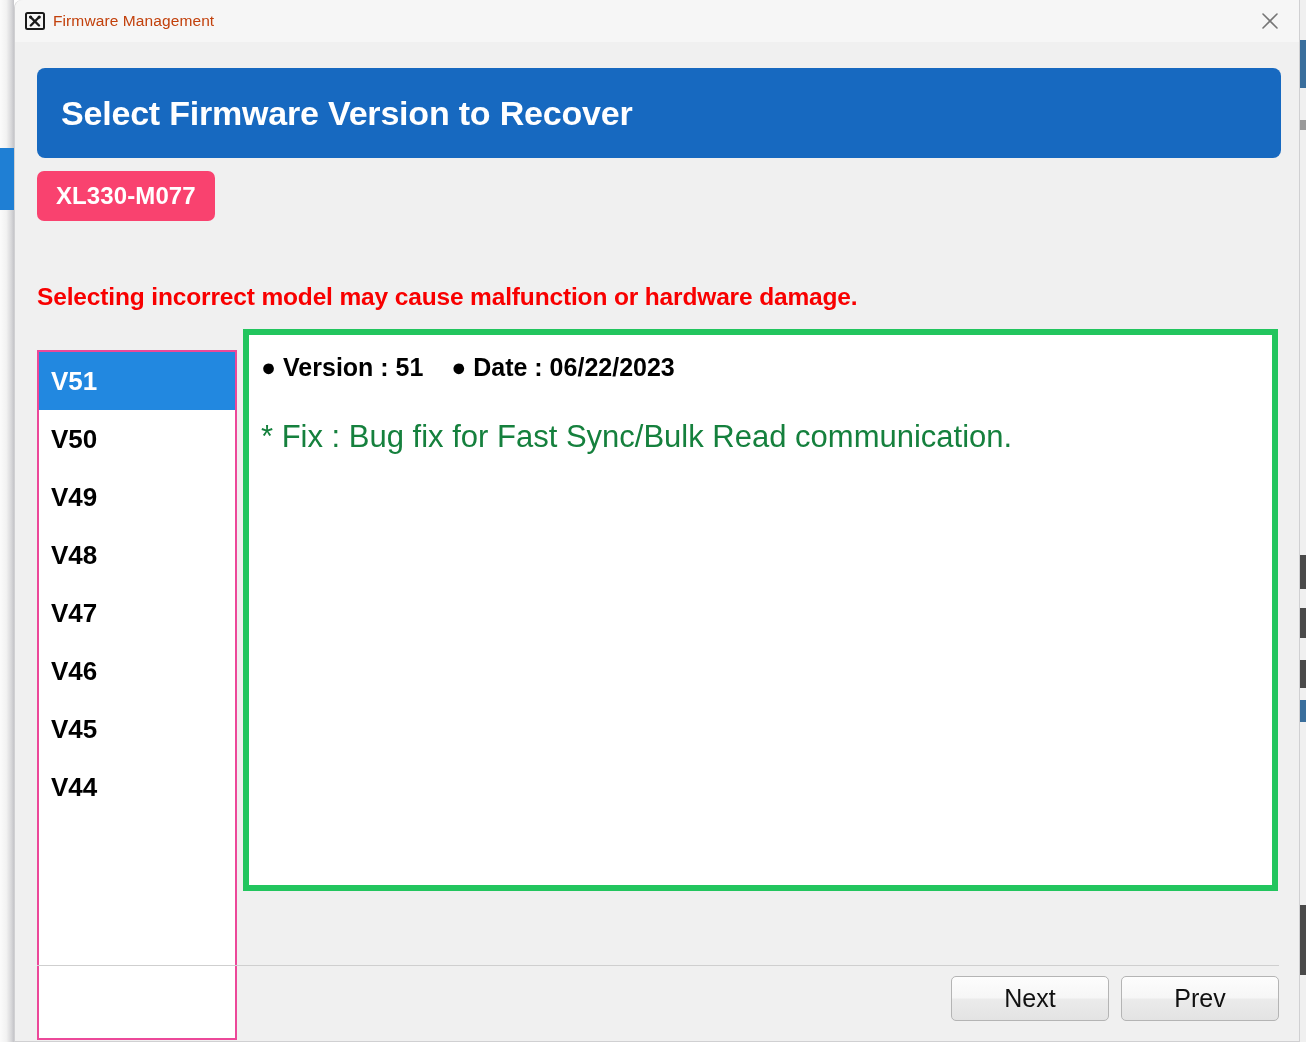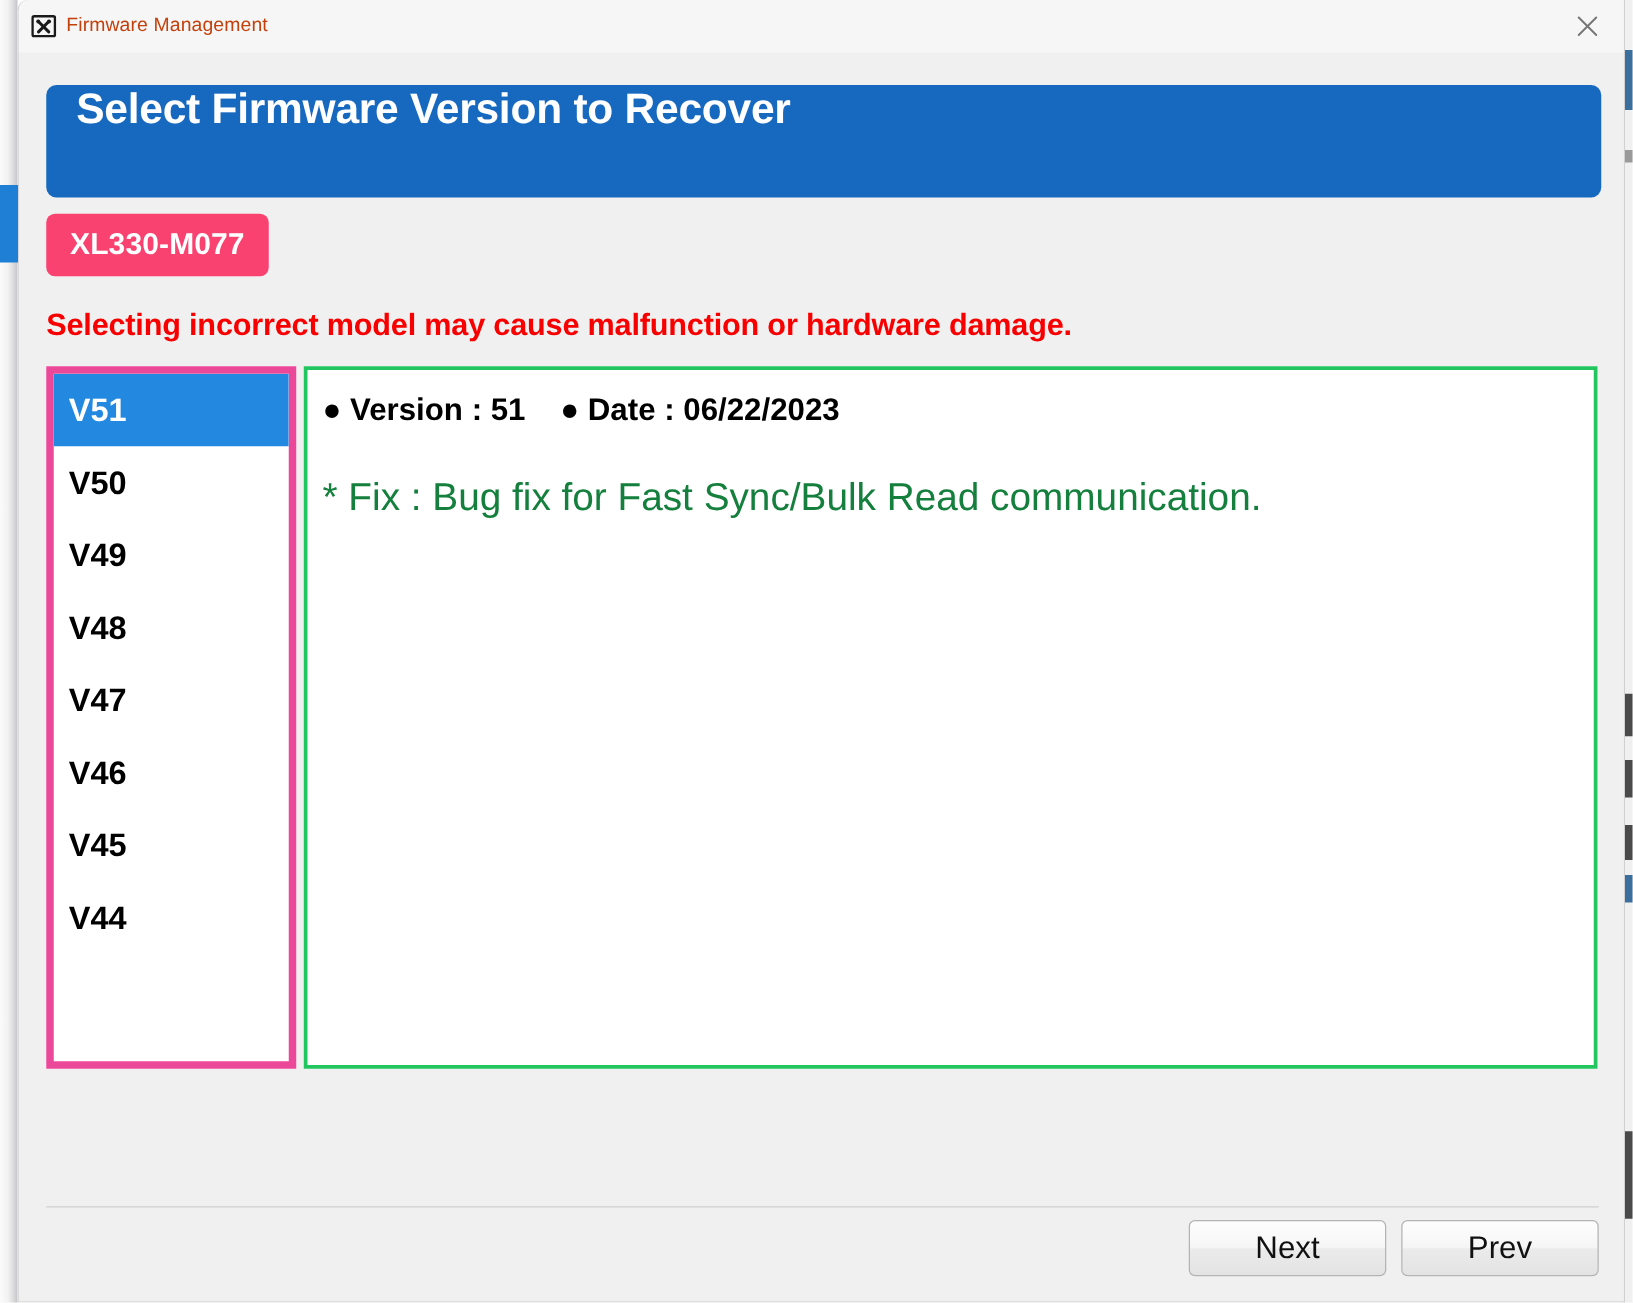--- a/index.html
+++ b/index.html
@@ -81,21 +81,21 @@
   #close-btn svg { display: block; }
 
   
   #body { position: relative; padding: 0 18px; }
 
   #banner {
     margin: 26px 0 0 4px;
     width: 1244px; height: 90px;
     background: #1769c0;
     border-radius: 8px;
-    display: flex; align-items: flex-start;
+    display: flex; align-items: center;
     padding-left: 24px;
   }
   #banner-title {
     color: #ffffff;
     font-size: 34px;
     font-weight: bold;
     letter-spacing: -.2px;
   }
 
   #model-badge {
@@ -106,60 +106,61 @@
     padding: 16px 19px;
     background: #f9426f;
     border-radius: 7px;
     color: #ffffff;
     font-size: 24px;
     font-weight: bold;
     letter-spacing: .1px;
   }
 
   #warning {
-    margin: 26px 0 0 4px;
+    margin: 62px 0 0 4px;
     color: #f80000;
     font-size: 24.5px;
     font-weight: bold;
     letter-spacing: -.15px;
   }
 
   #panes {
     margin: 18px 0 0 4px;
     display: flex;
     align-items: flex-start;
   }
 
   
   #version-list {
-    width: 200px; height: 562px;
-    background: #ffffff;
-    border: 6px solid #ec4899;
+    width: 200px; height: 690px;
+    background: #ffffff;
+    border: 2px solid #ec4899;
     overflow: hidden;
+    margin-top: 21px;
   }
   .version-item {
     height: 58px;
     display: flex; align-items: center;
     padding-left: 12px;
     font-size: 26px;
     font-weight: bold;
     color: #000000;
     cursor: default;
   }
   .version-item.selected {
     background: #2288e0;
     color: #ffffff;
   }
 
   
   #detail-pane {
     margin-left: 6px;
     width: 1035px; height: 562px;
     background: #ffffff;
-    border: 3px solid #22c55e;
+    border: 6px solid #22c55e;
     padding: 18px 16px 0 12px;
   }
   #detail-head {
     font-size: 25px;
     font-weight: bold;
     color: #000000;
     white-space: pre;
   }
   #detail-body {
     margin-top: 37px;

